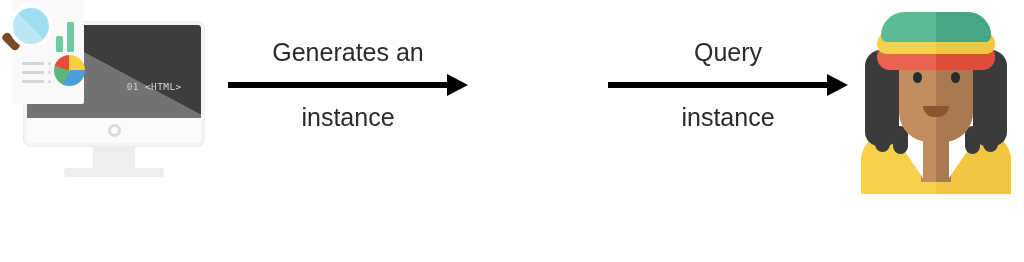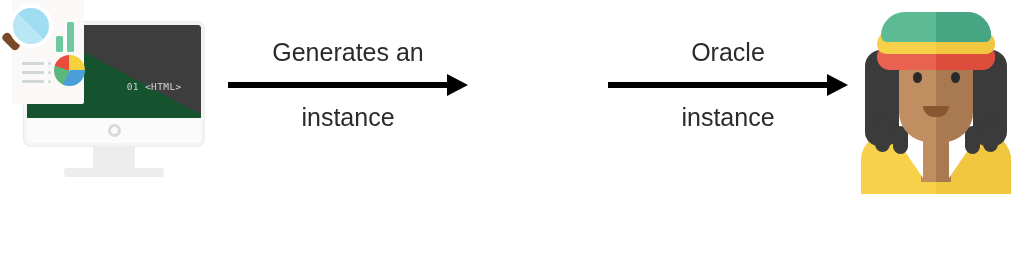--- a/index.html
+++ b/index.html
@@ -53,21 +53,21 @@
     height: 124px;
     background: #f4f4f4;
     border-radius: 7px;
     box-shadow: 0 0 0 1px #ededed;
   }
   .monitor-screen {
     position: absolute;
     left: 3px; top: 3px;
     width: 174px;
     height: 93px;
-    background: #14532d;
+    background: #737373;
     border-radius: 4px 4px 0 0;
     overflow: hidden;
   }
   .screen-shade {
     position: absolute;
     right: 0; top: 0;
     width: 100%;
     height: 100%;
     background: linear-gradient(to bottom left, #3d3d3d 0%, #3d3d3d 48%, rgba(61,61,61,0) 48.3%);
   }
@@ -444,21 +444,21 @@
     <div class="magnifier">
       <div class="mag-handle"></div>
       <div class="mag-ring"></div>
       <div class="mag-lens">
         <div class="mag-glint"></div>
       </div>
     </div>
   </div>
 
   <div class="edge edge-query">
-    <div class="edge-label top">Oracle</div>
+    <div class="edge-label top">Query</div>
     <div class="arrow">
       <div class="arrow-shaft"></div>
       <div class="arrow-head"></div>
     </div>
     <div class="edge-label bottom">instance</div>
   </div>
 
   <div class="node oracle">
     <div class="avatar">
       <div class="shirt"></div>

